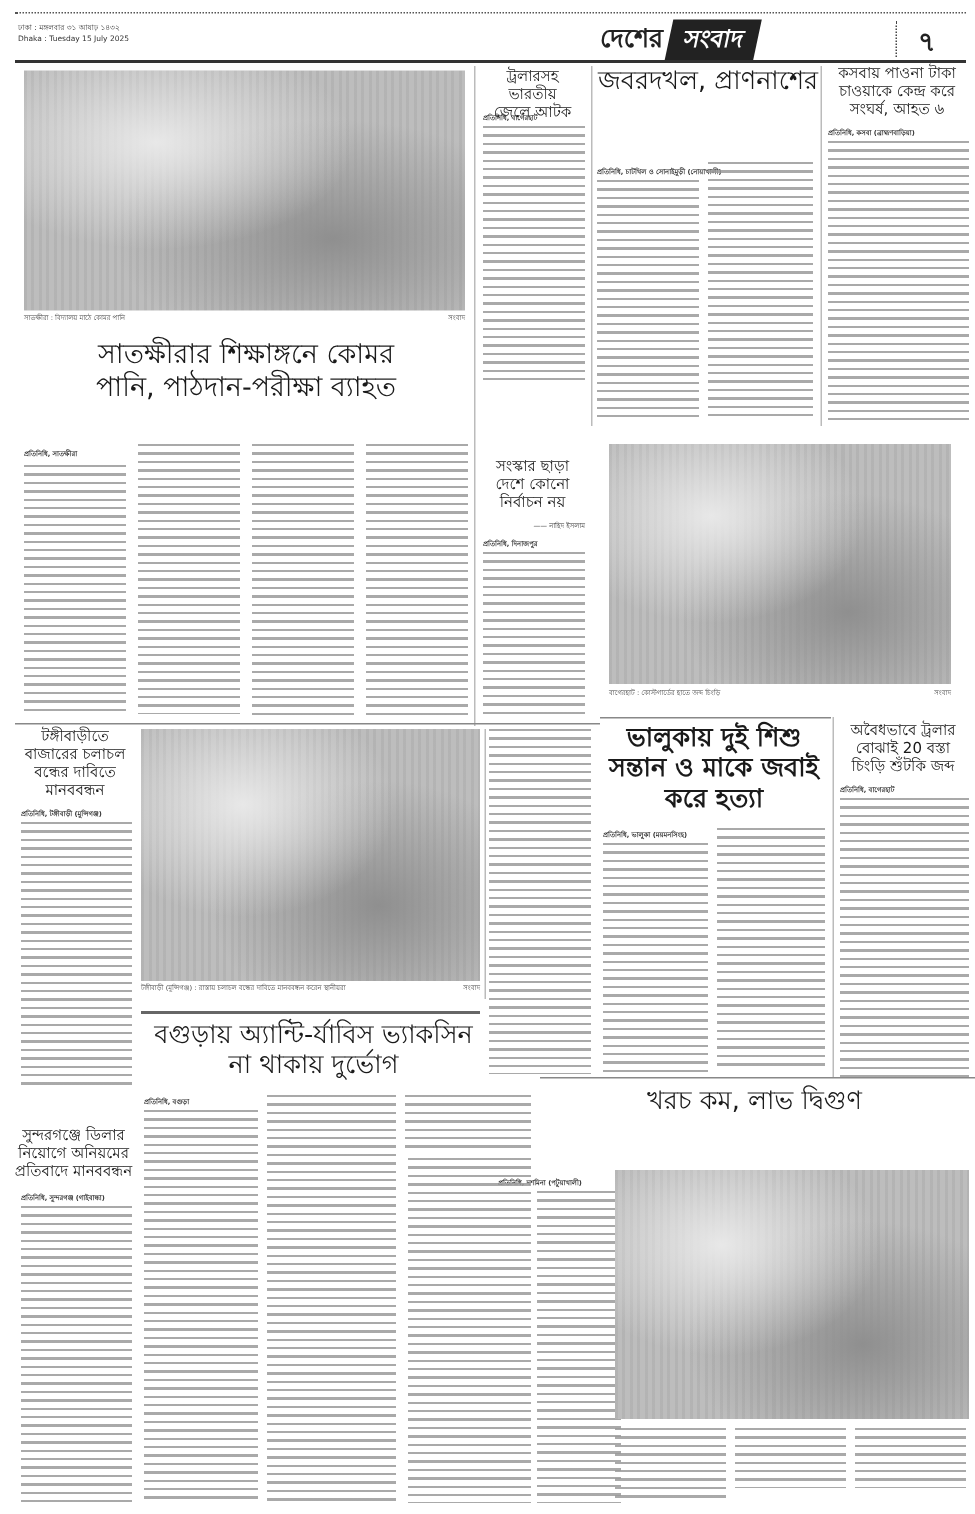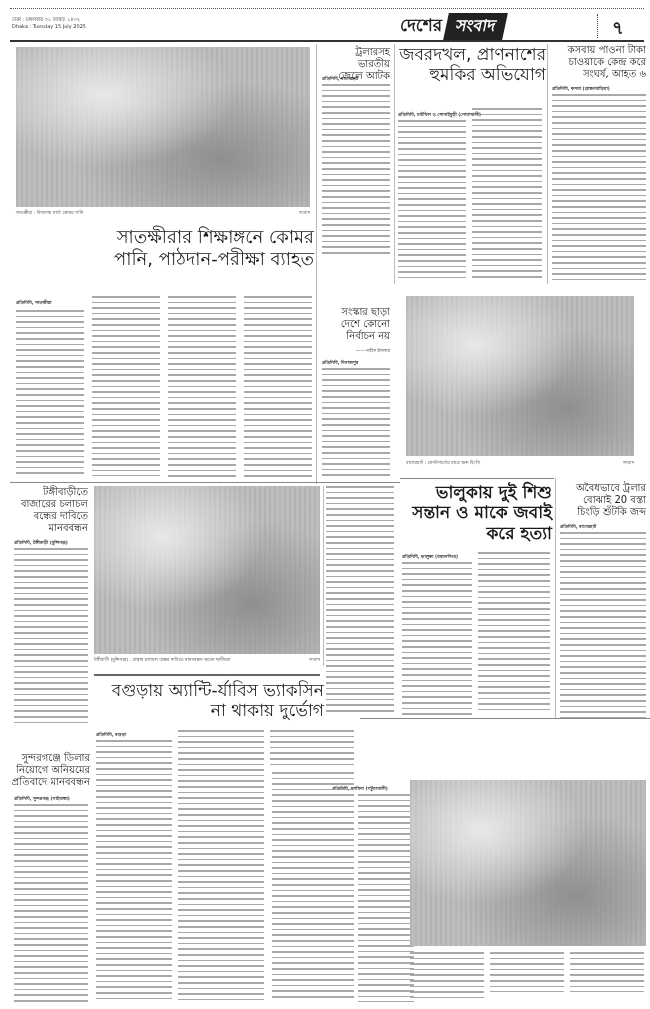--- a/index.html
+++ b/index.html
@@ -19,21 +19,21 @@
 
   .photo { background: #bdbdbd; overflow: hidden; }
   .photo .grain { position: absolute; inset: 0;
     background:
       radial-gradient(ellipse at 30% 30%, #e8e8e8 0%, transparent 45%),
       radial-gradient(ellipse at 70% 70%, #8f8f8f 0%, transparent 50%),
       repeating-linear-gradient(90deg, rgba(0,0,0,0.05) 0 2px, transparent 2px 5px);
   }
   .caption { font-size: 4.5px; color: #444; line-height: 6px; display: flex; justify-content: space-between; }
 
-  .headline { font-family: "DejaVu Sans", sans-serif; color: #1a1a1a; text-align: right; line-height: 1.2; }
+  .headline { font-family: "DejaVu Sans", sans-serif; color: #1a1a1a; text-align: center; line-height: 1.2; }
   .hl-xl { font-size: 18px; }
   .hl-l { font-size: 17px; }
   .hl-s { font-size: 10px; }
 
   .byline { font-size: 4.5px; color: #333; font-weight: bold; margin: 2px 0; }
   .col-lines { background: repeating-linear-gradient(180deg, #9a9a9a 0 1.6px, transparent 1.6px 5.6px); opacity: .85; }
   .vrule { border-left: 1px solid #bbb; }
   .hrule { border-top: 1px solid #888; }
   .hrule-thick { border-top: 2px solid #666; }
   .author { font-size: 6px; text-align: right; color: #333; }
@@ -79,21 +79,20 @@
   <div>ট্রলারসহ ভারতীয়</div>
   <div>জেলে আটক</div>
 </div>
 <div class="abs byline" style="left:322px;top:74px;">প্রতিনিধি, বাগেরহাট</div>
 <div class="abs col-lines" style="left:322px;top:84px;width:68px;height:172px;"></div>
 
 <div class="abs vrule" style="left:394px;top:44px;height:240px;"></div>
 
 <div class="abs headline hl-l" style="left:398px;top:44px;width:148px;">
   <div>জবরদখল, প্রাণনাশের</div>
-  <div>হুমকির অভিযোগ</div>
 </div>
 <div class="abs byline" style="left:398px;top:110px;">প্রতিনিধি, চাটখিল ও সোনাইমুড়ী (নোয়াখালী)</div>
 <div class="abs col-lines" style="left:398px;top:120px;width:68px;height:158px;"></div>
 <div class="abs col-lines" style="left:472px;top:108px;width:70px;height:172px;"></div>
 
 <div class="abs vrule" style="left:547px;top:44px;height:240px;"></div>
 
 <div class="abs headline hl-s" style="left:550px;top:44px;width:96px;">
   <div>কসবায় পাওনা টাকা</div>
   <div>চাওয়াকে কেন্দ্র করে</div>
@@ -174,20 +173,21 @@
 <div class="abs headline hl-s" style="left:8px;top:752px;width:82px;">
   <div>সুন্দরগঞ্জে ডিলার</div>
   <div>নিয়োগে অনিয়মের</div>
   <div>প্রতিবাদে মানববন্ধন</div>
 </div>
 <div class="abs byline" style="left:14px;top:794px;">প্রতিনিধি, সুন্দরগঞ্জ (গাইবান্ধা)</div>
 <div class="abs col-lines" style="left:14px;top:804px;width:74px;height:200px;"></div>
 
 <div class="abs hrule" style="left:360px;top:718px;width:290px;"></div>
 <div class="abs headline hl-l" style="left:356px;top:724px;width:294px;">
+  <div>খরচ কম, লাভ দ্বিগুণ</div>
 </div>
 <div class="abs byline" style="left:332px;top:784px;">প্রতিনিধি, দশমিনা (পটুয়াখালী)</div>
 <div class="abs col-lines" style="left:272px;top:772px;width:82px;height:230px;"></div>
 <div class="abs col-lines" style="left:358px;top:794px;width:56px;height:208px;"></div>
 <div class="abs photo" style="left:410px;top:780px;width:236px;height:166px;">
     <div class="grain"></div>
   </div>
 <div class="abs col-lines" style="left:410px;top:952px;width:74px;height:50px;"></div>
 <div class="abs col-lines" style="left:490px;top:952px;width:74px;height:40px;"></div>
 <div class="abs col-lines" style="left:570px;top:952px;width:74px;height:40px;"></div>

